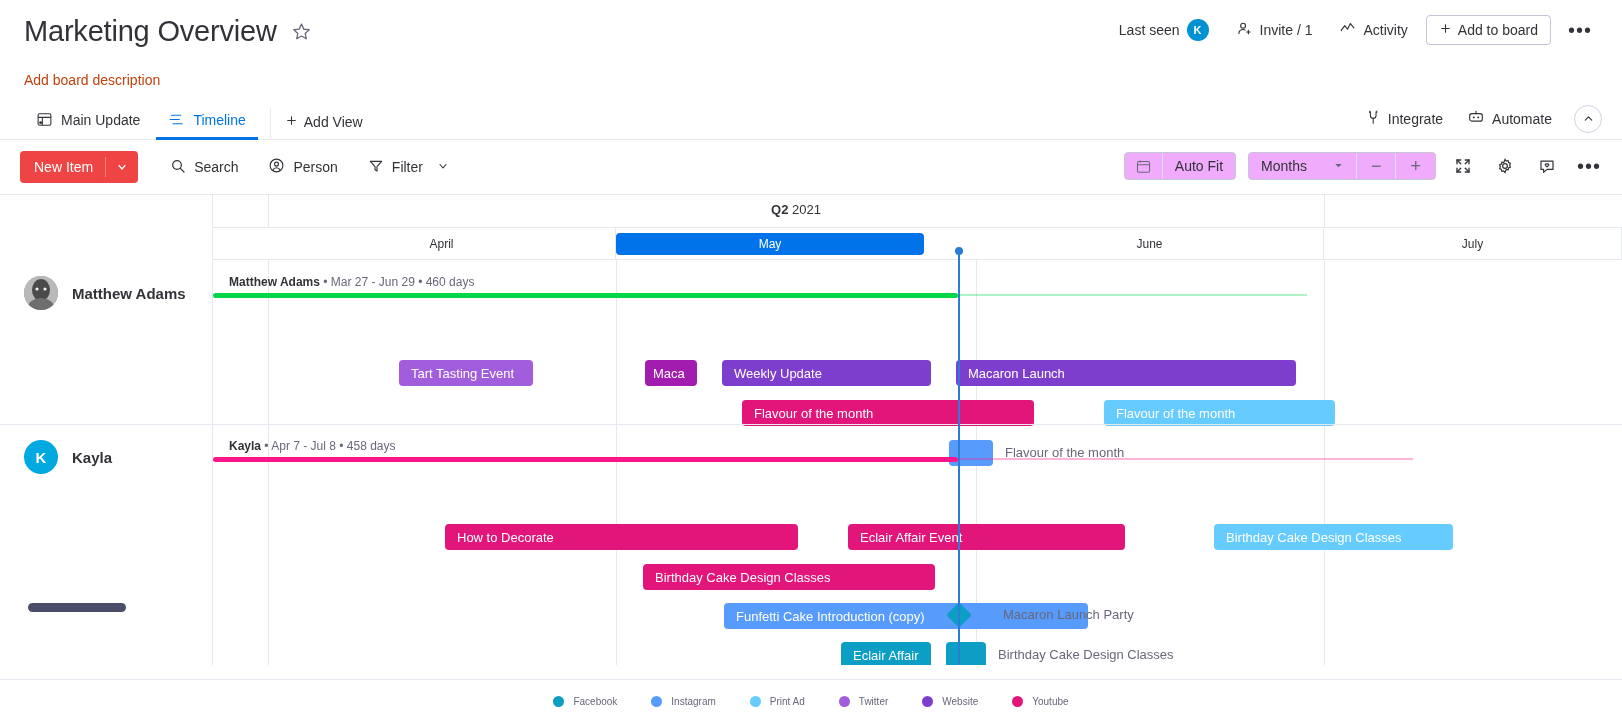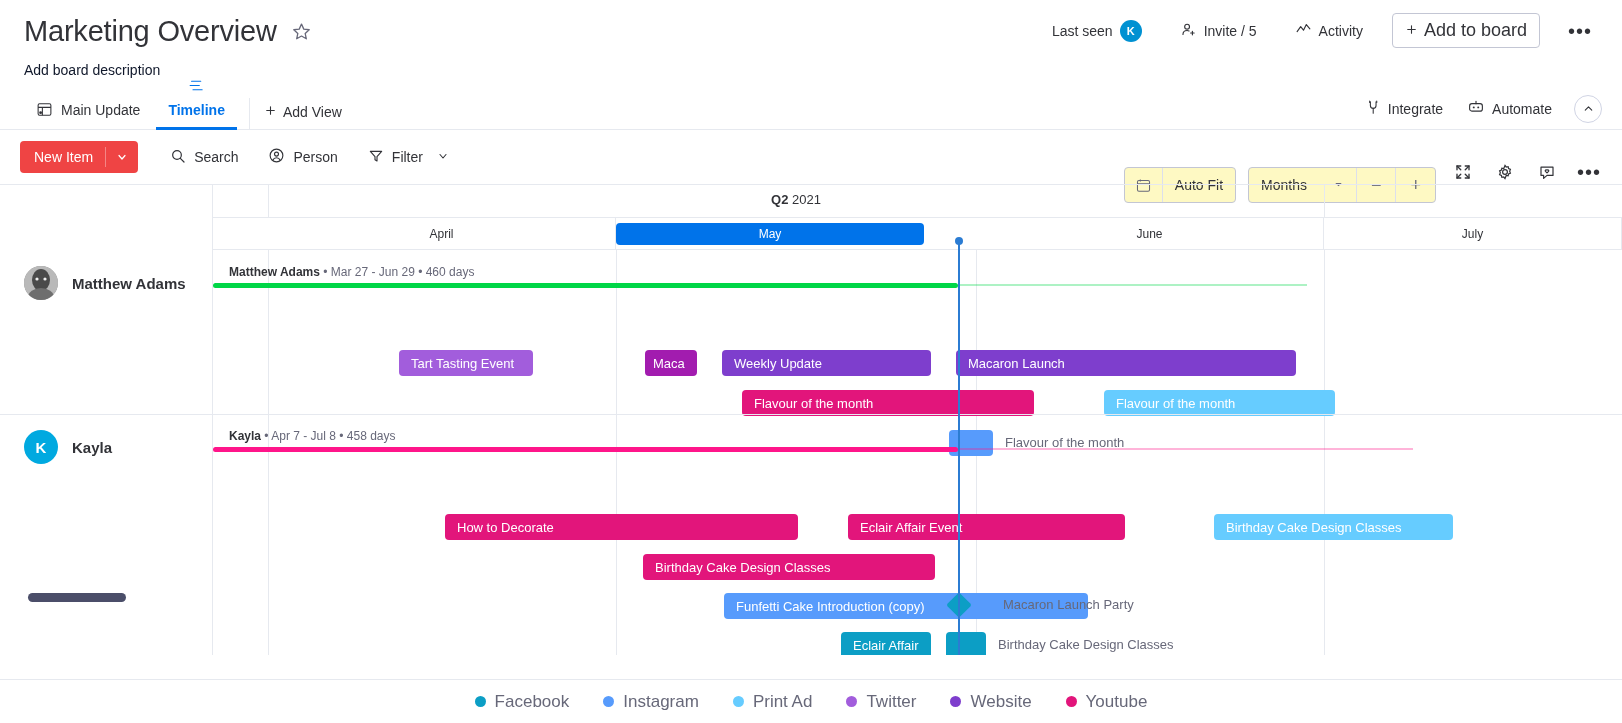--- a/index.html
+++ b/index.html
@@ -14,58 +14,58 @@
 
   
   .board-header { position: relative; padding: 14px 28px 0 24px; }
   .title-row { display: flex; align-items: center; }
   .board-title {
     font-size: 29px; font-weight: 400; color: #323338;
     letter-spacing: -0.2px; line-height: 34px;
   }
   .star-icon { margin-left: 14px; display: flex; align-items: center; cursor: pointer; }
   .board-desc {
-    margin-top: 14px; font-size: 14px; color: #0f172a;
+    margin-top: 24px; font-size: 14px; color: #c2410c;
   }
 
   .header-right {
     position: absolute; top: 13px; right: 22px;
-    display: flex; align-items: center; gap: 20px;
+    display: flex; align-items: center; gap: 9px;
   }
   .hr-item {
     display: flex; align-items: center; gap: 7px;
     font-size: 14px; color: #323338;
     padding: 6px 9px; border-radius: 4px; cursor: pointer;
   }
   .avatar-mini {
     width: 22px; height: 22px; border-radius: 50%;
     background: #0091d2; color: #fff; font-size: 11px; font-weight: 700;
     display: flex; align-items: center; justify-content: center;
   }
   .add-board-btn {
     display: flex; align-items: center; gap: 6px;
     border: 1px solid #c3c6d4; border-radius: 4px;
-    padding: 6px 12px; font-size: 18px; color: #323338;
+    padding: 6px 12px; font-size: 14px; color: #323338;
     background: #fff; cursor: pointer;
   }
   .kebab { font-size: 20px; color: #323338; letter-spacing: 1px; padding: 0 8px; cursor: pointer; line-height: 14px;}
 
   
   .tabs-bar {
     position: relative; margin-top: 14px; padding: 0 24px;
     border-bottom: 1px solid #e6e9ef; height: 38px;
     display: flex; align-items: flex-end; gap: 4px;
   }
   .tab {
     display: flex; align-items: center; gap: 8px;
     padding: 6px 12px 9px 12px; font-size: 14px; color: #323338;
     cursor: pointer; border-bottom: 3px solid transparent;
     position: relative; top: 1px;
   }
-  .tab.active { color: #0073ea; border-bottom-color: #0073ea; font-weight: 700; flex-direction: column; }
+  .tab.active { color: #0073ea; border-bottom-color: #0073ea; font-weight: 400; }
   .tab .glyph { display: flex; align-items: center; }
   .add-view {
     display: flex; align-items: center; gap: 6px;
     padding: 6px 12px 9px 14px; font-size: 14px; color: #323338;
     cursor: pointer; border-left: 1px solid #e6e9ef; margin-left: 8px;
   }
   .tabs-right {
     position: absolute; right: 20px; bottom: 4px;
     display: flex; align-items: center; gap: 4px;
   }
@@ -98,24 +98,23 @@
     display: flex; align-items: center; gap: 8px;
     font-size: 14px; color: #323338; padding: 6px 10px;
     border-radius: 4px; cursor: pointer; margin-left: 10px;
   }
 
   .toolbar-right {
     position: absolute; right: 18px; top: 11px;
     display: flex; align-items: center; gap: 12px;
   }
   .seg {
-    display: flex; align-items: stretch; height: 36px;
+    display: flex; align-items: stretch; height: 28px;
     border: 1px solid #c3c6d4; border-radius: 4px; overflow: hidden;
-    background: #fef9c3;
-    margin-top: 26px;
+    background: #f0abfc;
   }
   .seg > div {
     display: flex; align-items: center; justify-content: center;
     padding: 0 12px; font-size: 14px; color: #323338; cursor: pointer;
   }
   .seg > div + div { border-left: 1px solid #dcdfec; }
   .seg .zoomctl { padding: 0 14px; font-size: 18px; color: #676879; }
   .icon-btn {
     width: 30px; height: 30px; display: flex; align-items: center;
     justify-content: center; border-radius: 4px; cursor: pointer; color: #323338;
@@ -198,21 +197,21 @@
     position: absolute; width: 18px; height: 18px; background: #0c9ec5;
     transform: rotate(45deg); border-radius: 2px; cursor: pointer;
   }
 
   
   .legend {
     position: absolute; left: 0; right: 0; bottom: 0; height: 44px;
     background: #fff; border-top: 1px solid #e6e9ef;
     display: flex; align-items: center; justify-content: center; gap: 34px;
   }
-  .legend-item { display: flex; align-items: center; gap: 9px; font-size: 17px; color: #676879; }
+  .legend-item { display: flex; align-items: center; gap: 9px; font-size: 10px; color: #676879; }
   .legend-dot { width: 11px; height: 11px; border-radius: 50%; }
 
   .hscroll {
     position: absolute; left: 28px; bottom: 52px;
     width: 98px; height: 9px; border-radius: 5px; background: #4b4e69;
     z-index: 7; cursor: pointer;
   }
 </style>
 </head>
 <body>
@@ -237,21 +236,21 @@
       <span class="avatar-mini">K</span>
     </div>
     <div class="hr-item">
       <span>
         <svg width="17" height="17" viewBox="0 0 24 24" fill="none" stroke="#323338" stroke-width="1.6" stroke-linecap="round">
           <circle cx="10" cy="8" r="3.4"></circle>
             <path d="M4.2 19c0-3.4 2.6-5.6 5.8-5.6 1 0 2 .2 2.8.6"></path>
             <path d="M17.5 14.5v5M15 17h5"></path>
         </svg>
       </span>
-      <span>Invite / 5</span>
+      <span>Invite / 1</span>
     </div>
     <div class="hr-item">
       <span>
         <svg width="17" height="17" viewBox="0 0 24 24" fill="none" stroke="#323338" stroke-width="1.6" stroke-linecap="round" stroke-linejoin="round">
           <polyline points="3,15 8,8 12,13 16,5 21,11"></polyline>
         </svg>
       </span>
       <span>Activity</span>
     </div>
     <div class="add-board-btn">

